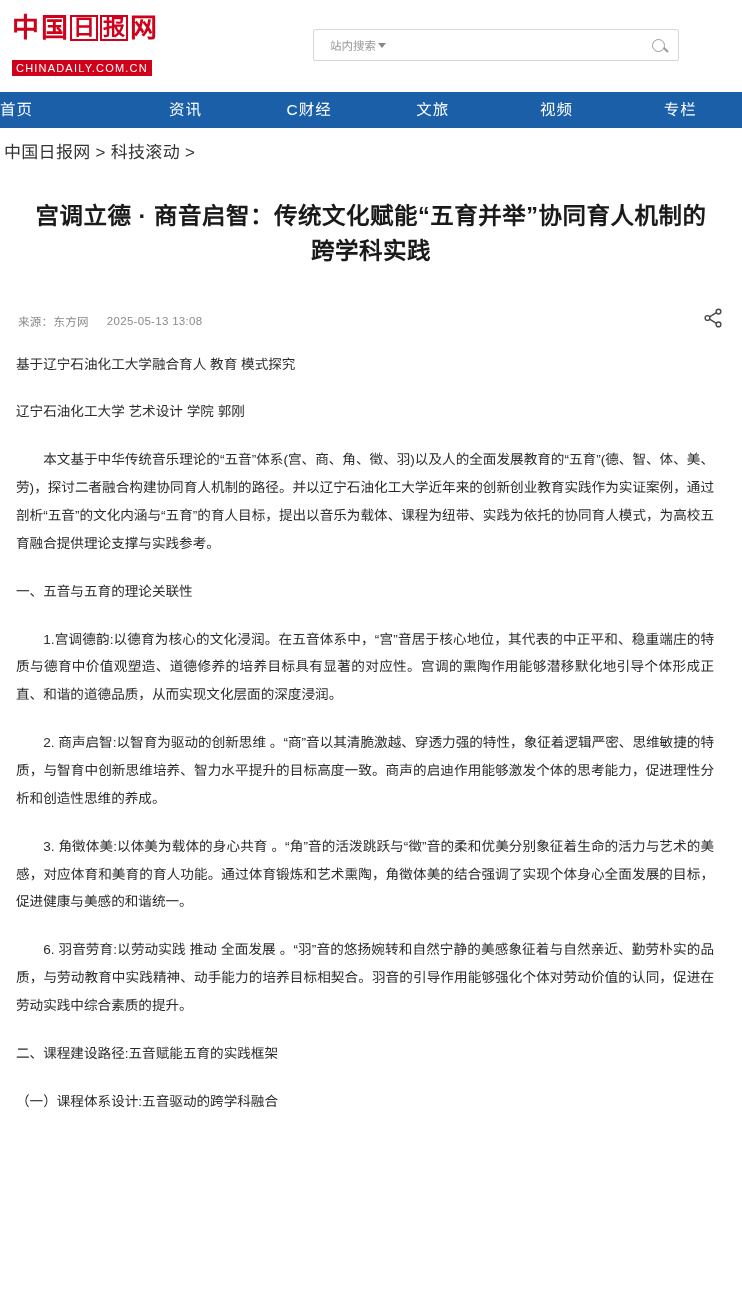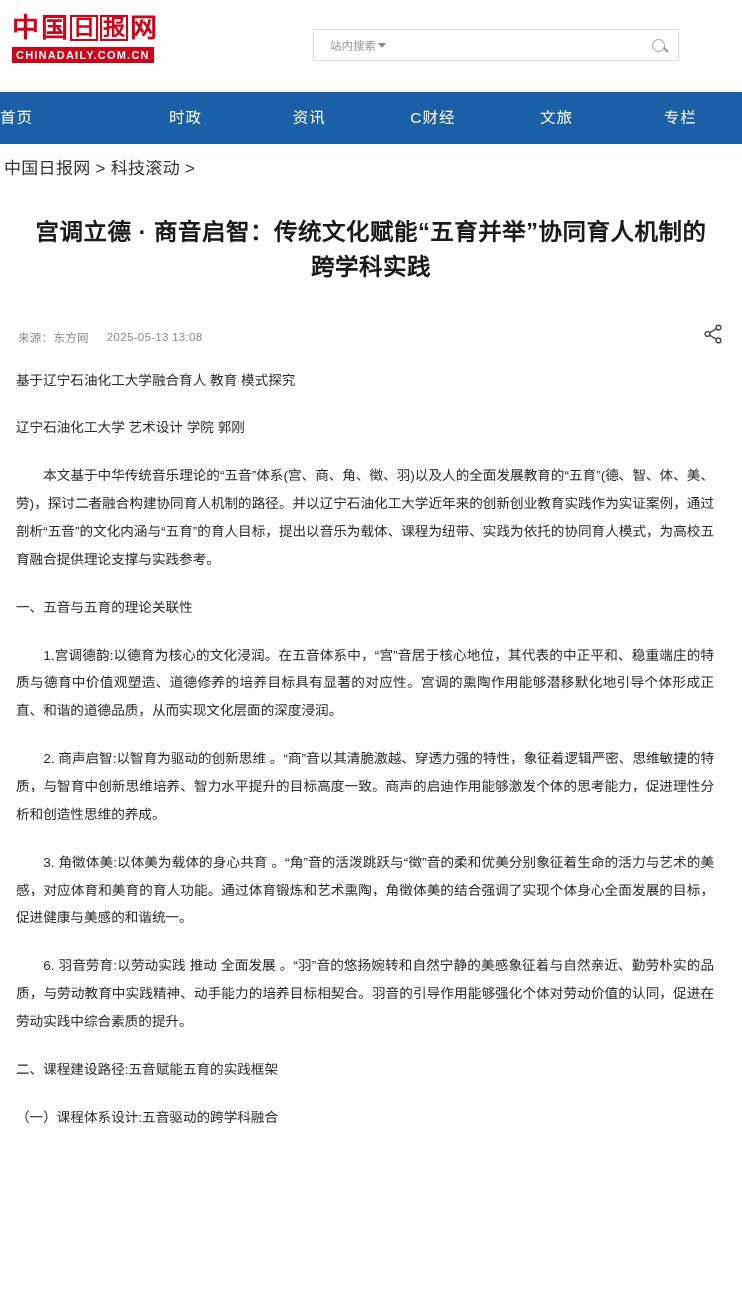--- a/index.html
+++ b/index.html
@@ -42,28 +42,28 @@
     font-family: "DejaVu Sans", "Liberation Sans", sans-serif;
     line-height: 1;
     letter-spacing: 0px;
   }
   .logo-char.boxed {
     border: 2px solid #d0021b;
     padding: 0px 1px;
     font-size: 22px;
   }
   .logo-en {
-    margin-top: 6px;
+    margin-top: 19px;
     background: #d0021b;
     color: #fff;
     font-size: 11px;
     letter-spacing: 1.2px;
     padding: 2px 4px 2px 4px;
     display: inline-block;
-    font-weight: bold;
+    font-weight: normal;
   }
 
   .search-wrap {
     position: absolute;
     left: 313px;
     top: 29px;
     width: 366px;
     height: 32px;
     border: 1px solid #d8d8d8;
     border-radius: 2px;
@@ -120,21 +120,21 @@
     width: 6px; height: 1.6px;
     background: #9b9b9b;
     transform: rotate(45deg);
     right: -5px;
     bottom: 0px;
   }
 
   
   .main-nav {
     background: #1b5fa8;
-    height: 52px;
+    height: 36px;
     display: flex;
     align-items: center;
   }
   .nav-item {
     flex: 1;
     text-align: center;
     color: #ffffff;
     font-size: 15.5px;
     letter-spacing: 1px;
     cursor: pointer;
@@ -228,24 +228,24 @@
       </div>
       <input class="search-input" type="text" value="" placeholder="" style="">
       <button class="search-btn">
         <span class="search-icon-glyph"></span>
       </button>
     </div>
   </div>
 
   <div class="main-nav" style="background: rgb(27, 95, 168);">
     <div class="nav-item">首页</div>
-    <div class="nav-item">时政</div>
     <div class="nav-item">资讯</div>
     <div class="nav-item">C财经</div>
     <div class="nav-item">文旅</div>
+    <div class="nav-item">视频</div>
     <div class="nav-item">专栏</div>
   </div>
 
   <div class="breadcrumb">中国日报网 &gt; 科技滚动 &gt;</div>
 
   <div class="article">
     <h1 class="article-title">宫调立德 · 商音启智：传统文化赋能“五育并举”协同育人机制的跨学科实践</h1>
 
     <div class="meta-row">
       <span class="meta-source">来源：东方网</span>

